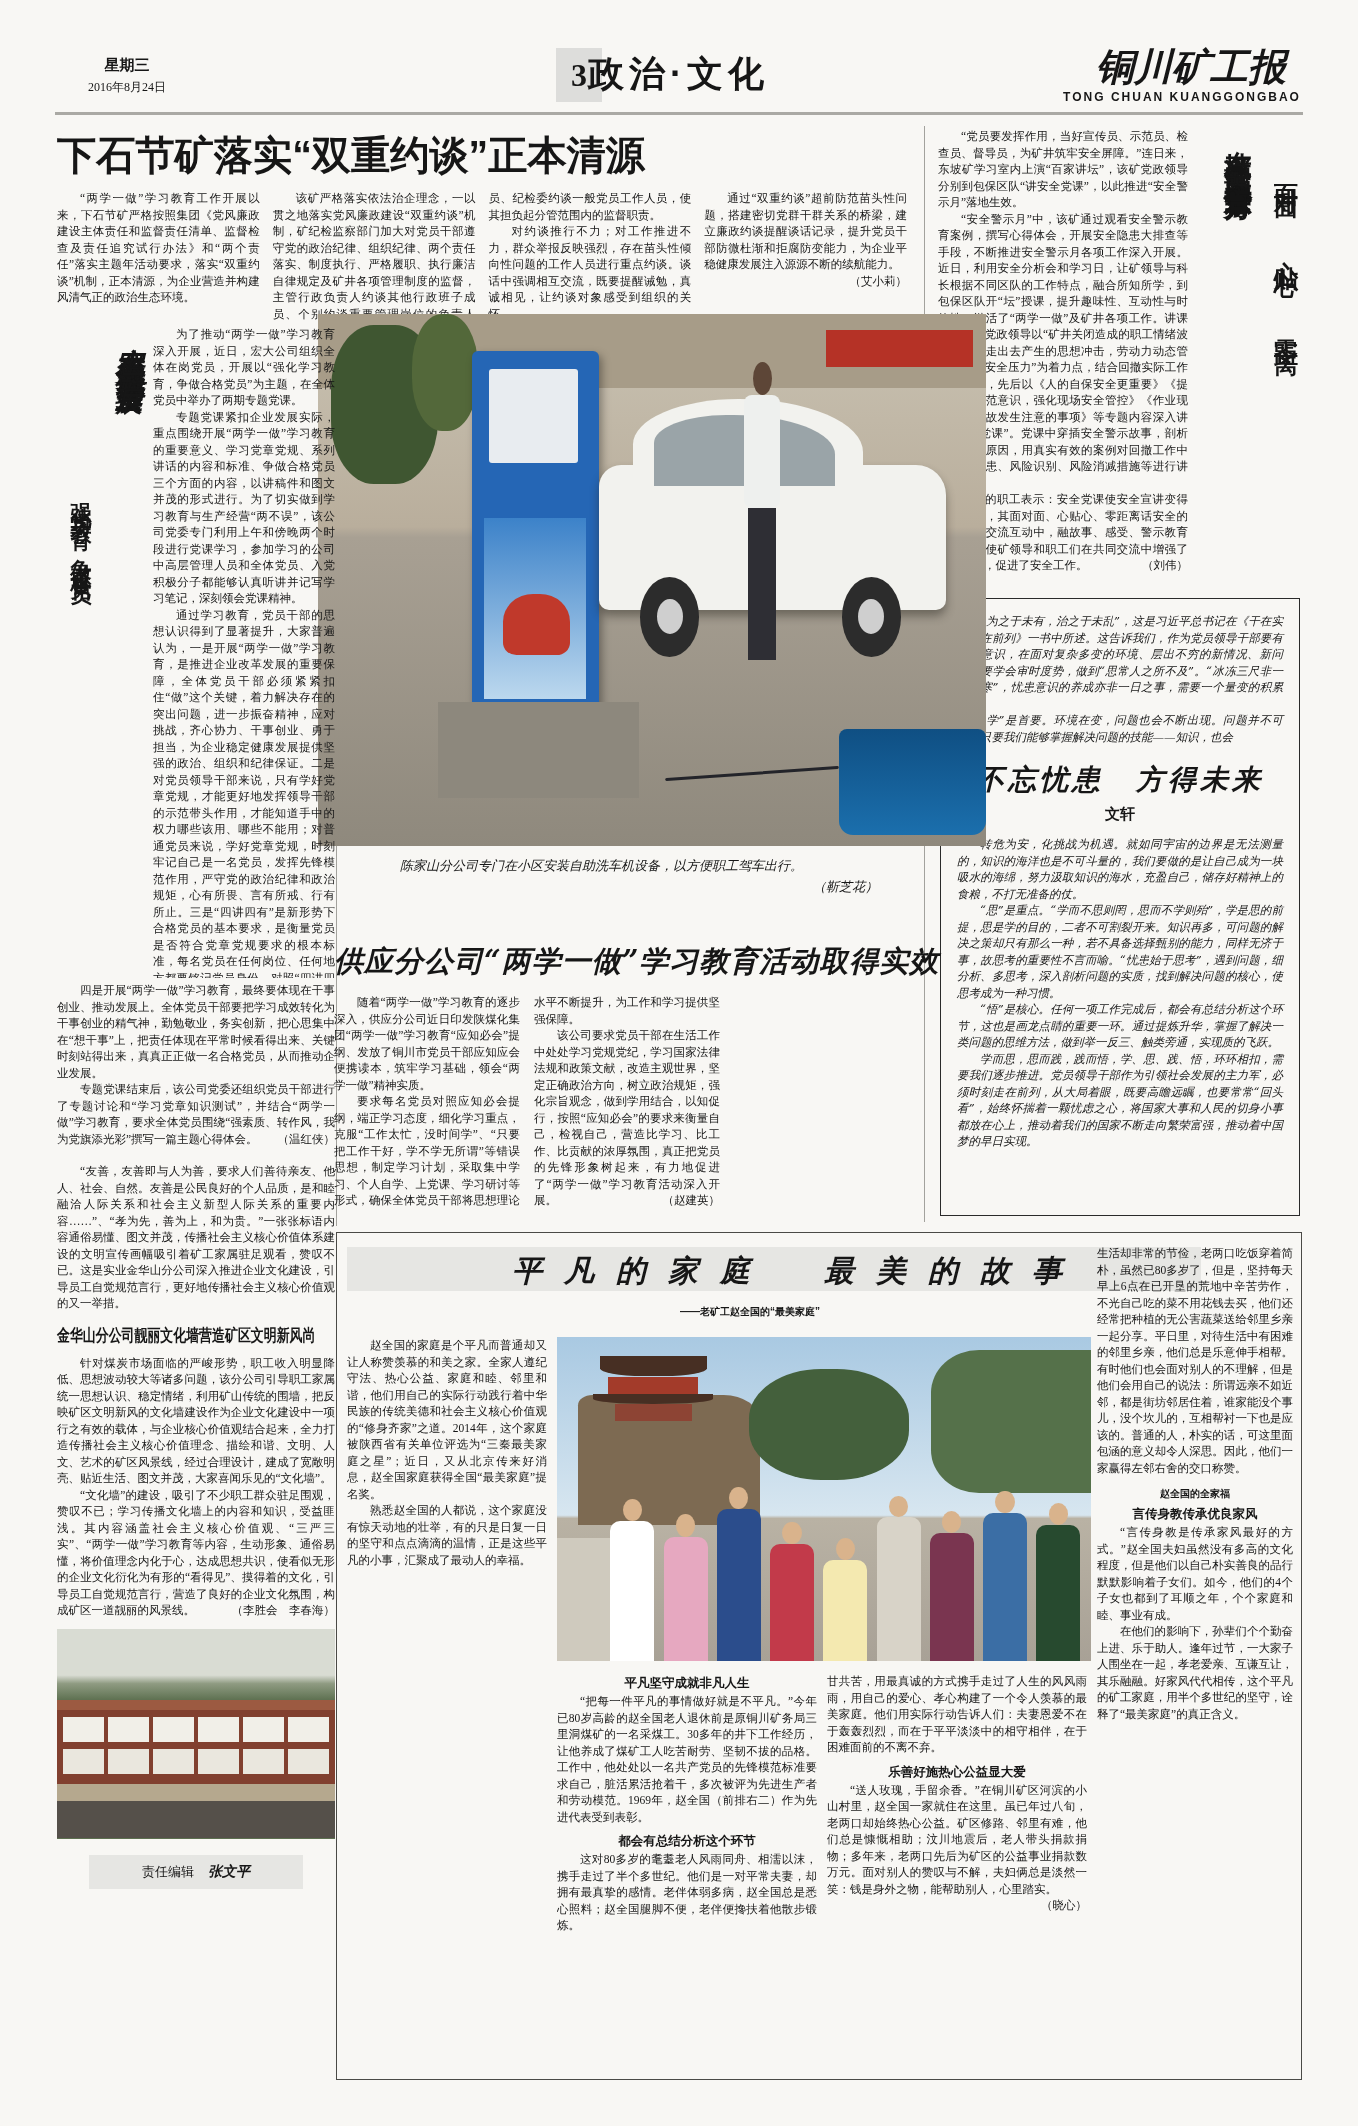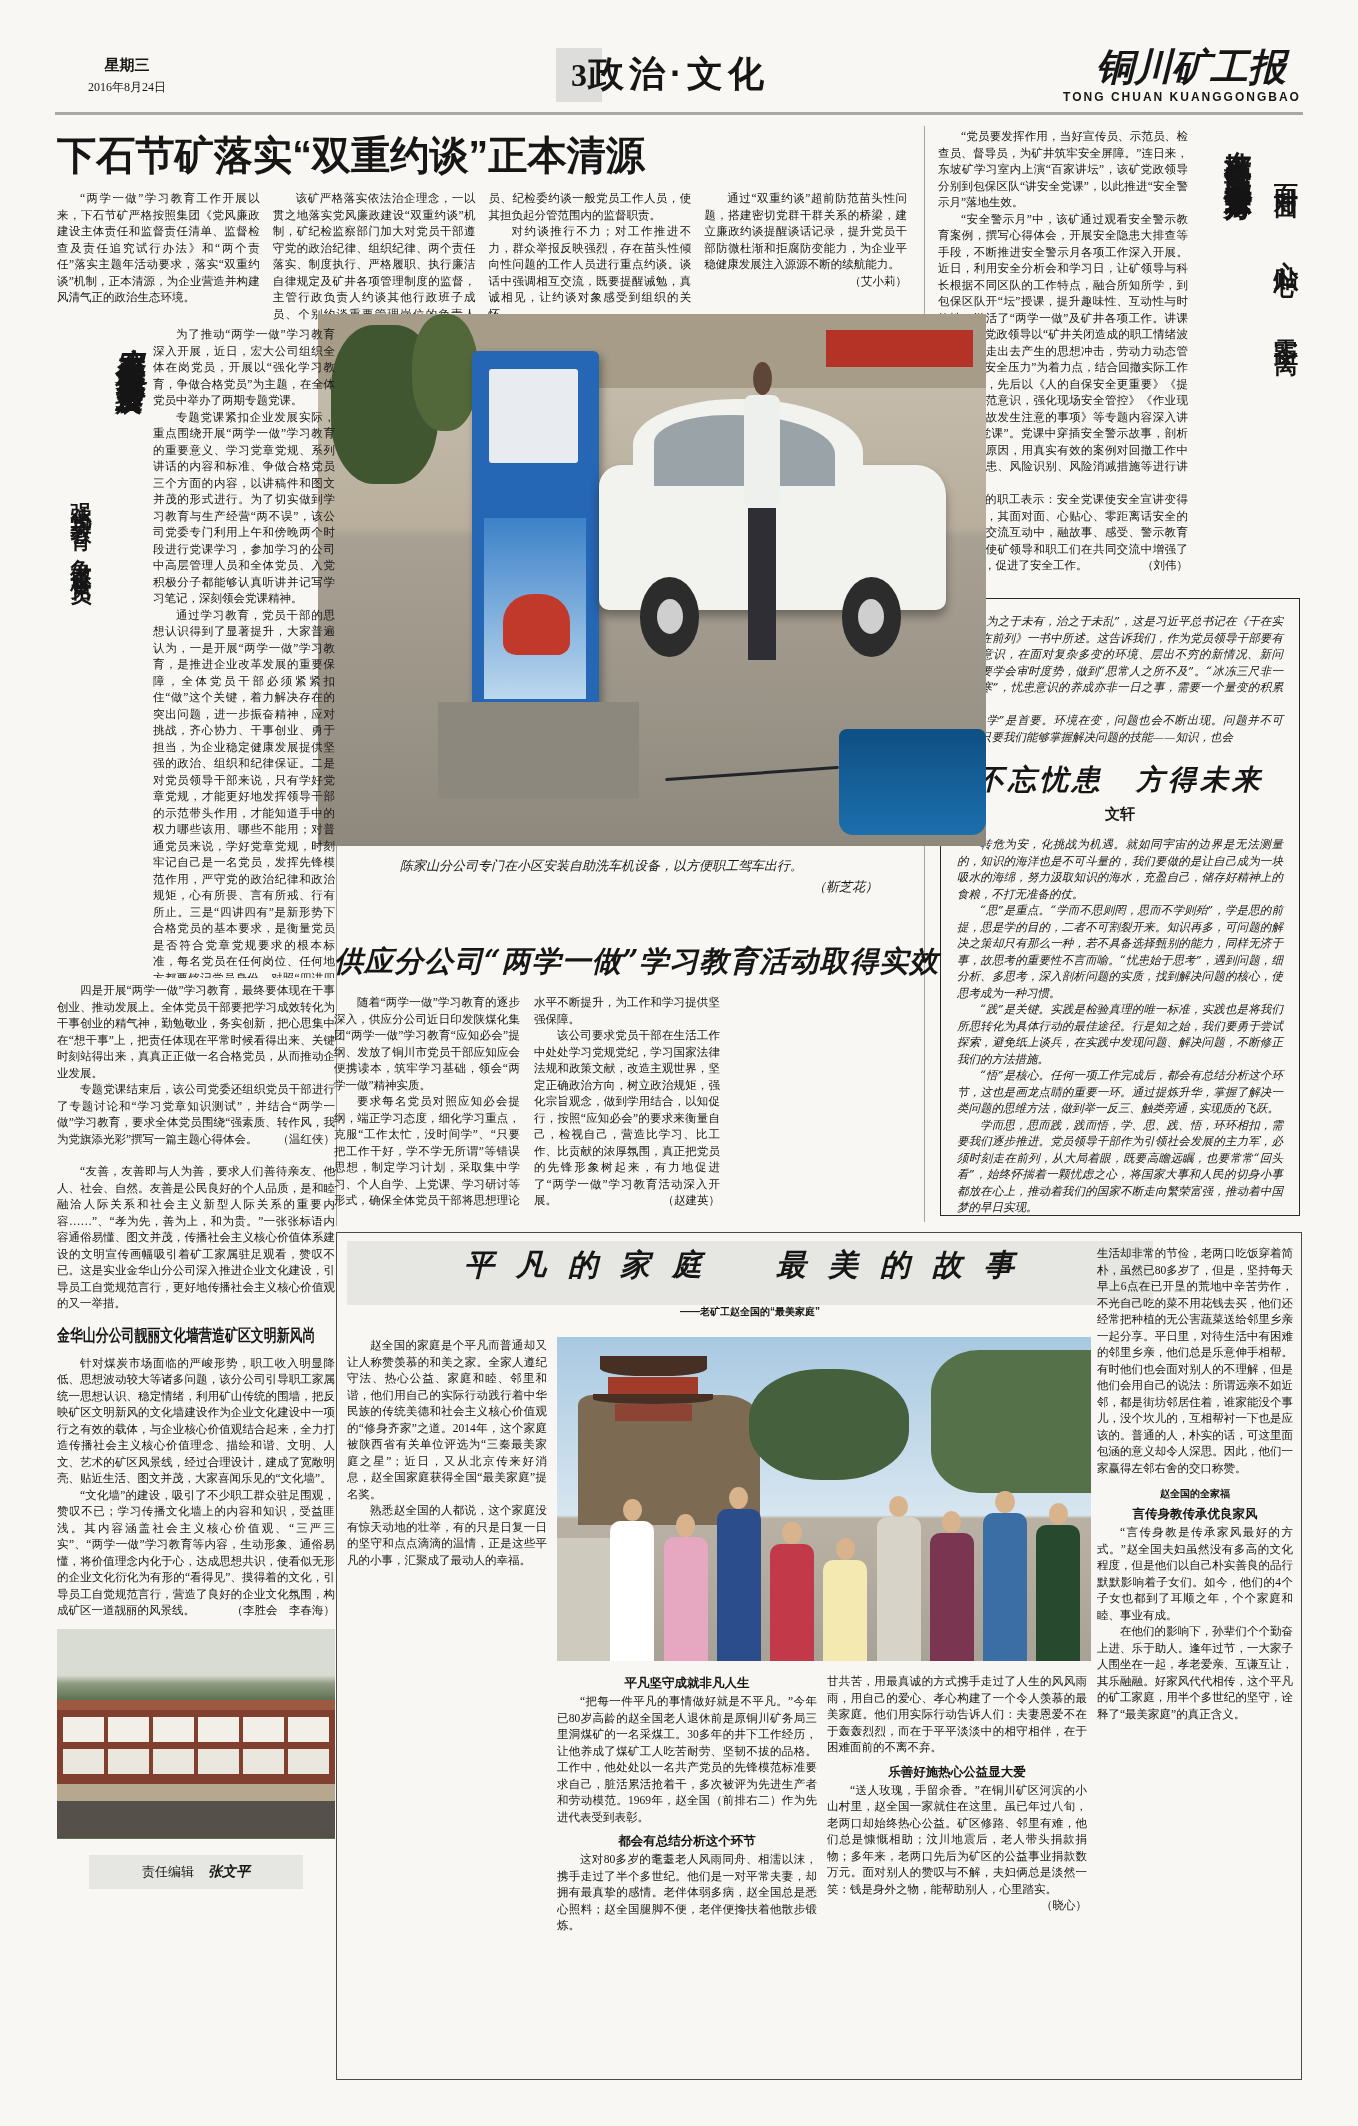--- a/index.html
+++ b/index.html
@@ -59,21 +59,20 @@
     <div class="vtext clip" style="width:46px;height:452px;padding-top:36px;font-size:24px;font-weight:bold;letter-spacing:6px;">面对面　　心贴心　　零距离</div>
   </div>
 
   <div class="abs clip kai" style="left:940px;top:598px;width:360px;height:618px;border:1.5px solid #2a2a2a;padding:14px 16px;box-sizing:border-box;">
     <p class="body kai">“为之于未有，治之于未乱”，这是习近平总书记在《干在实处走在前列》一书中所述。这告诉我们，作为党员领导干部要有忧患意识，在面对复杂多变的环境、层出不穷的新情况、新问题，要学会审时度势，做到“思常人之所不及”。“冰冻三尺非一日之寒”，忧患意识的养成亦非一日之事，需要一个量变的积累过程。</p>
     <p class="body kai">“学”是首要。环境在变，问题也会不断出现。问题并不可怕，只要我们能够掌握解决问题的技能——知识，也会</p>
     <div class="centered kai" style="font-size:28px;font-weight:bold;letter-spacing:4px;margin:16px 0 6px;">不忘忧患　方得未来</div>
     <div class="centered" style="font-size:15px;font-weight:bold;margin-bottom:12px;font-style:normal;font-family:'Liberation Sans',sans-serif;">文轩</div>
     <p class="body kai">转危为安，化挑战为机遇。就如同宇宙的边界是无法测量的，知识的海洋也是不可斗量的，我们要做的是让自己成为一块吸水的海绵，努力汲取知识的海水，充盈自己，储存好精神上的食粮，不打无准备的仗。</p>
     <p class="body kai">“思”是重点。“学而不思则罔，思而不学则殆”，学是思的前提，思是学的目的，二者不可割裂开来。知识再多，可问题的解决之策却只有那么一种，若不具备选择甄别的能力，同样无济于事，故思考的重要性不言而喻。“忧患始于思考”，遇到问题，细分析、多思考，深入剖析问题的实质，找到解决问题的核心，使思考成为一种习惯。</p>
-    <p class="body kai">“践”是关键。实践是检验真理的唯一标准，实践也是将我们所思转化为具体行动的最佳途径。行是知之始，我们要勇于尝试探索，避免纸上谈兵，在实践中发现问题、解决问题，不断修正我们的方法措施。</p>
     <p class="body kai">“悟”是核心。任何一项工作完成后，都会有总结分析这个环节，这也是画龙点睛的重要一环。通过提炼升华，掌握了解决一类问题的思维方法，做到举一反三、触类旁通，实现质的飞跃。</p>
     <p class="body kai">学而思，思而践，践而悟，学、思、践、悟，环环相扣，需要我们逐步推进。党员领导干部作为引领社会发展的主力军，必须时刻走在前列，从大局着眼，既要高瞻远瞩，也要常常“回头看”，始终怀揣着一颗忧虑之心，将国家大事和人民的切身小事都放在心上，推动着我们的国家不断走向繁荣富强，推动着中国梦的早日实现。</p>
   </div>
 
   <div class="abs photo" style="left:318px;top:314px;width:668px;height:532px;background:linear-gradient(#c9c2b2 0%,#b9ae9c 40%,#a8a093 42%,#8f897d 100%);">
     <div class="pp" style="left:0;top:0;width:100%;height:14%;background:#a79c88;"></div>
     <div class="pp" style="left:2%;top:2%;width:16%;height:30%;background:#3f5631;border-radius:40%;"></div>
     <div class="pp" style="left:14%;top:0;width:10%;height:22%;background:#53683a;border-radius:45%;"></div>
     <div class="pp" style="left:76%;top:3%;width:22%;height:7%;background:#b53226;"></div>
     <div class="pp" style="left:23%;top:7%;width:19%;height:68%;background:#2566b5;border-radius:6px;box-shadow:3px 4px 8px rgba(0,0,0,.35);">
@@ -166,21 +165,21 @@
   <div class="abs" style="left:334px;top:942px;width:586px;">
     <div class="kai centered" style="font-size:29px;font-weight:bold;letter-spacing:1px;white-space:nowrap;">供应分公司“两学一做”学习教育活动取得实效</div>
     <div class="clip" style="margin-top:12px;height:218px;column-count:3;column-gap:14px;column-fill:auto;">
       <p class="body">随着“两学一做”学习教育的逐步深入，供应分公司近日印发陕煤化集团“两学一做”学习教育“应知必会”提纲、发放了铜川市党员干部应知应会便携读本，筑牢学习基础，领会“两学一做”精神实质。</p>
       <p class="body">要求每名党员对照应知必会提纲，端正学习态度，细化学习重点，克服“工作太忙，没时间学”、“只要把工作干好，学不学无所谓”等错误思想，制定学习计划，采取集中学习、个人自学、上党课、学习研讨等形式，确保全体党员干部将思想理论水平不断提升，为工作和学习提供坚强保障。</p>
       <p class="body"><span>该公司要求党员干部在生活工作中处处学习党规党纪，学习国家法律法规和政策文献，改造主观世界，坚定正确政治方向，树立政治规矩，强化宗旨观念，做到学用结合，以知促行，按照“应知必会”的要求来衡量自己，检视自己，营造比学习、比工作、比贡献的浓厚氛围，真正把党员的先锋形象树起来，有力地促进了“两学一做”学习教育活动深入开展。</span><span class="inline-byline">（赵建英）</span></p>
     </div>
   </div>
 
   <div class="abs" style="left:336px;top:1232px;width:966px;height:848px;border:1px solid #4a4a46;box-sizing:border-box;">
-    <div class="abs" style="left:10px;top:8px;width:806px;height:64px;background:#e6e6e3;">
+    <div class="abs" style="left:10px;top:14px;width:806px;height:44px;background:#e6e6e3;padding-left:48px;">
       <div class="kai centered" style="font-size:30px;font-weight:bold;letter-spacing:22px;line-height:48px;white-space:nowrap;">平凡的家庭　最美的故事</div>
     </div>
     <div class="abs hei centered" style="left:10px;top:72px;width:806px;font-size:10px;font-weight:bold;">——老矿工赵全国的“最美家庭”</div>
 
     <div class="abs clip" style="left:10px;top:104px;width:200px;height:726px;">
       <p class="body">赵全国的家庭是个平凡而普通却又让人称赞羡慕的和美之家。全家人遵纪守法、热心公益、家庭和睦、邻里和谐，他们用自己的实际行动践行着中华民族的传统美德和社会主义核心价值观的“修身齐家”之道。2014年，这个家庭被陕西省有关单位评选为“三秦最美家庭之星”；近日，又从北京传来好消息，赵全国家庭获得全国“最美家庭”提名奖。</p>
       <p class="body">熟悉赵全国的人都说，这个家庭没有惊天动地的壮举，有的只是日复一日的坚守和点点滴滴的温情，正是这些平凡的小事，汇聚成了最动人的幸福。</p>
     </div>
 
     <div class="abs photo" style="left:220px;top:104px;width:534px;height:324px;background:linear-gradient(#a9c9e2 0%,#d7e6f0 55%,#b9b2a4 56%,#a8a196 100%);">

